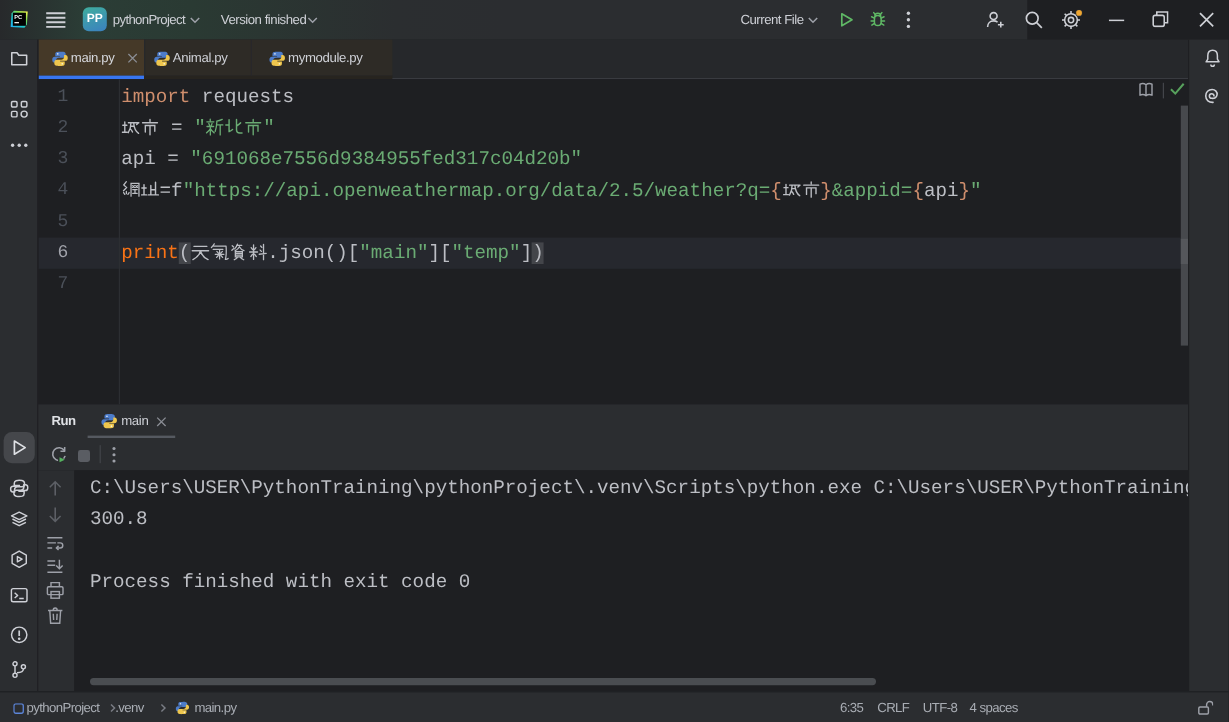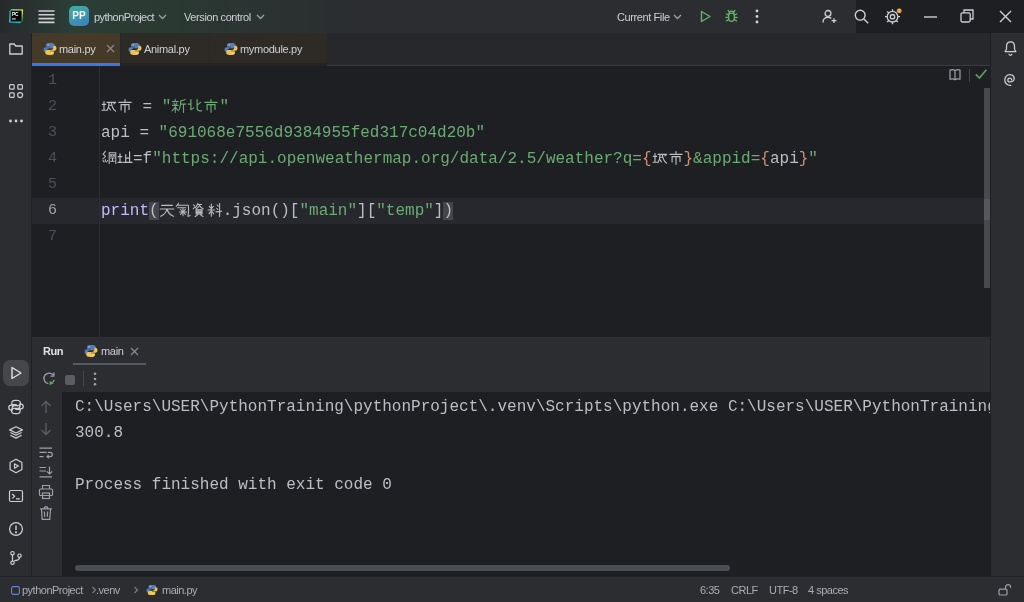--- a/index.html
+++ b/index.html
@@ -21,21 +21,21 @@
 
 #editor{left:32px;top:66px;width:958px;height:271px;background:#1e1f22;overflow:hidden}
 #gutter{position:absolute;left:0;top:0;width:67px;height:271px}
 .ln{position:absolute;right:42px;width:40px;text-align:right;font-family:"Liberation Mono",monospace;font-size:15px;color:#4b5059;line-height:26px;height:26px}
 .codeline{position:absolute;left:0;width:958px;height:26px;line-height:26px;font-family:"Liberation Mono",monospace;font-size:16px;color:#bcbec4;white-space:pre}
 .codeline .in{padding-left:69px}
 .cur{background:#26282e}
 .kw{color:#cf8e6d}
 .st{color:#6aab73}
 .ul{text-underline-offset:3px;text-decoration-thickness:1px}
-.fn{color:#c4b5fd}
+.fn{color:#f97316}
 .pm{background:#43454a}
 svg.cjk{width:16px;height:16px;vertical-align:-2.5px}
 
 #runhdr{left:32px;top:337px;width:958px;height:28px;background:#2b2d30}
 #runtab-ul{position:absolute;left:41px;top:26px;width:73px;height:2px;background:#555960}
 #runtool{left:32px;top:365px;width:958px;height:27px;background:#2b2d30}
 #consolegutter{left:32px;top:392px;width:30px;height:184px;background:#2b2d30}
 #console{left:62px;top:392px;width:928px;height:184px;background:#1e1f22;overflow:hidden}
 .conline{position:absolute;left:13px;height:26px;line-height:26px;font-family:"Liberation Mono",monospace;font-size:16px;color:#bcbec4;white-space:pre;width:1400px}
 #hscroll{position:absolute;left:13px;top:173px;width:655px;height:6px;border-radius:3px;background:#4a4d51}
@@ -136,21 +136,21 @@
   <svg class="icon" style="left:38px;top:10px" width="18" height="14" viewBox="0 0 18 14">
     <g stroke="#ced0d6" stroke-width="1.6">
           <path d="M0.5 1H16.5M0.5 4.8H16.5M0.5 8.6H16.5M0.5 12.4H16.5"></path>
         </g>
   </svg>
   <div class="ppbadge">PP</div>
   <span class="txt" style="left:94px;letter-spacing:-0.55px">pythonProject</span>
   <svg class="icon" style="left:158px;top:14px" width="9" height="6" viewBox="0 0 9 6">
         <path d="M1 1 4.5 4.5 8 1" stroke="#9da0a8" stroke-width="1.3" fill="none"></path>
       </svg>
-  <span class="txt" style="left:184px">Version control</span>
+  <span class="txt" style="left:184px">Version finished</span>
   <svg class="icon" style="left:256px;top:14px" width="9" height="6" viewBox="0 0 9 6">
         <path d="M1 1 4.5 4.5 8 1" stroke="#9da0a8" stroke-width="1.3" fill="none"></path>
       </svg>
   <span class="txt" style="left:617px">Current File</span>
   <svg class="icon" style="left:673px;top:14px" width="9" height="6" viewBox="0 0 9 6">
         <path d="M1 1 4.5 4.5 8 1" stroke="#9da0a8" stroke-width="1.3" fill="none"></path>
       </svg>
   <svg class="icon" style="left:698px;top:9px" width="15" height="15" viewBox="0 0 15 15">
         <path d="M3.5 2.5 12 7.5 3.5 12.5Z" stroke="#5fb865" stroke-width="1.4" fill="none" stroke-linejoin="round"></path>
       </svg>
@@ -308,20 +308,21 @@
   <div style="position:absolute;left:67px;top:0;width:1px;height:271px;background:#2c2e32"></div>
   <div id="gutter">
     <div class="ln" style="top:2px">1</div>
     <div class="ln" style="top:28px">2</div>
     <div class="ln" style="top:54px">3</div>
     <div class="ln" style="top:80px">4</div>
     <div class="ln" style="top:106px">5</div>
     <div class="ln" style="top:132px;color:#a1a3ab">6</div>
     <div class="ln" style="top:158px">7</div>
   </div>
+  <div class="codeline" style="top:2px"><span class="in"></span><span class="kw">import</span> requests</div>
   <div class="codeline" style="top:28px"><span class="in"></span><svg class="cjk">
           <use href="#g-cheng"></use>
         </svg><svg class="cjk">
           <use href="#g-shi"></use>
         </svg> = <span class="st">"<svg class="cjk">
             <use href="#g-xin"></use>
           </svg><svg class="cjk">
             <use href="#g-bei"></use>
           </svg><svg class="cjk">
             <use href="#g-shi"></use>

